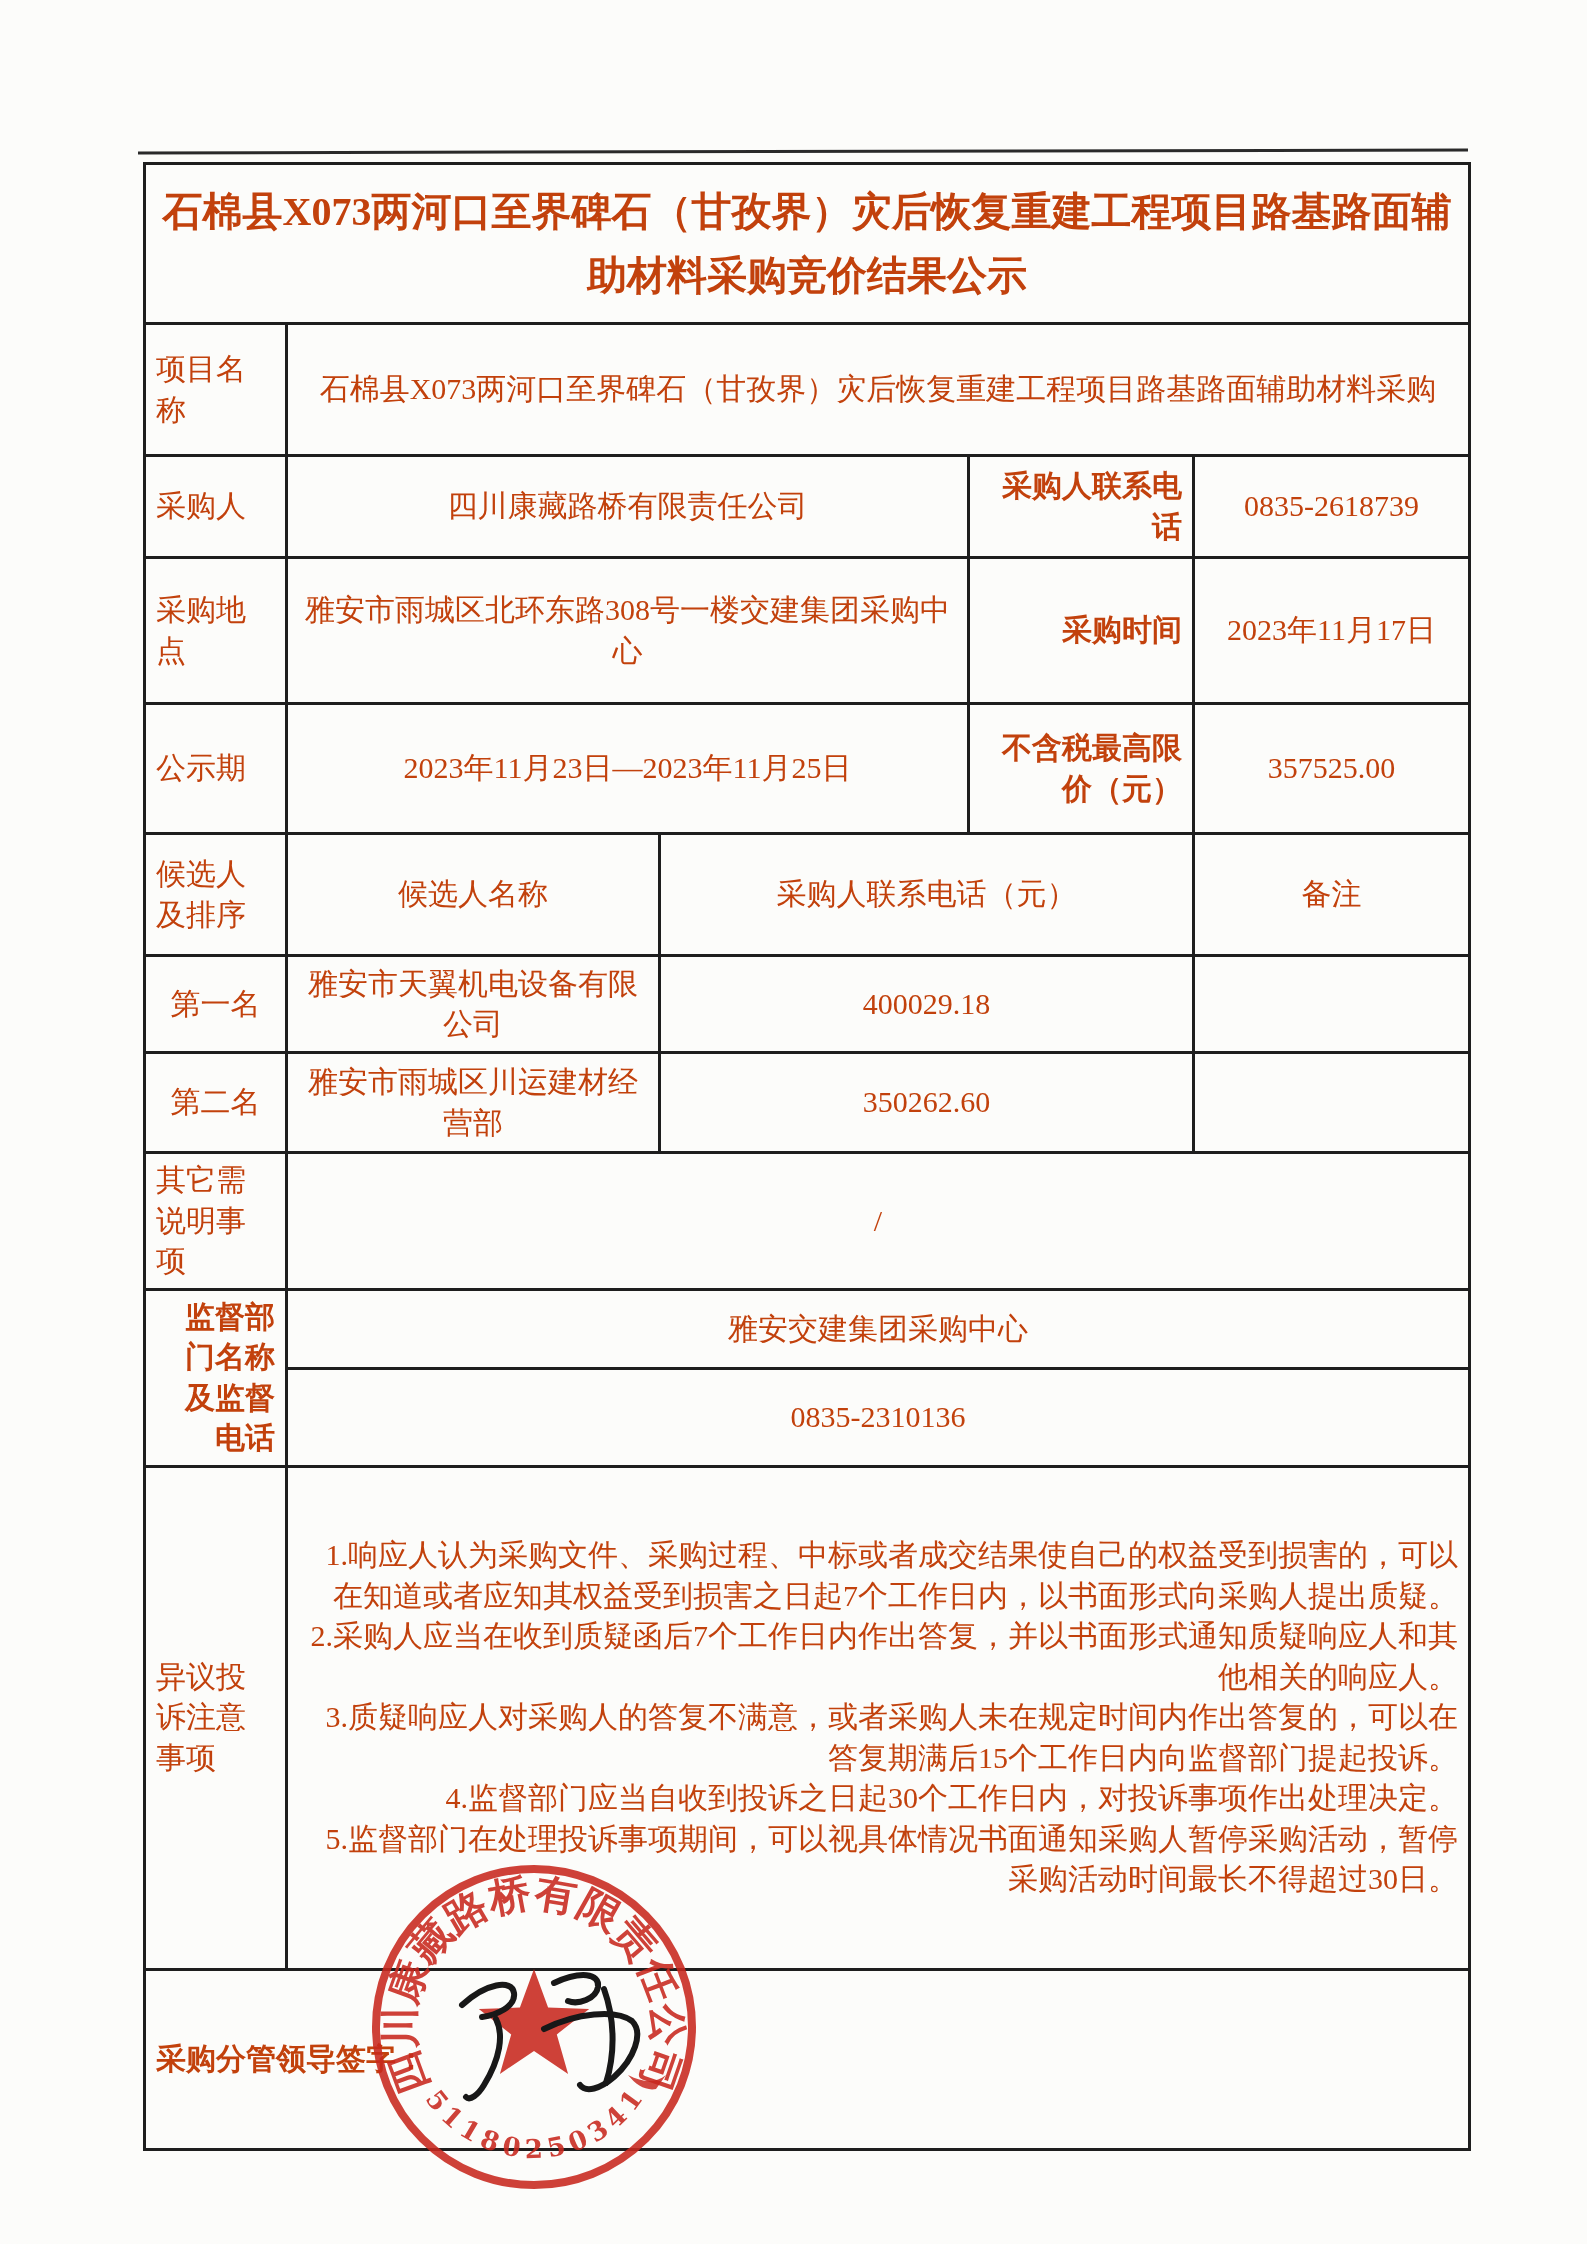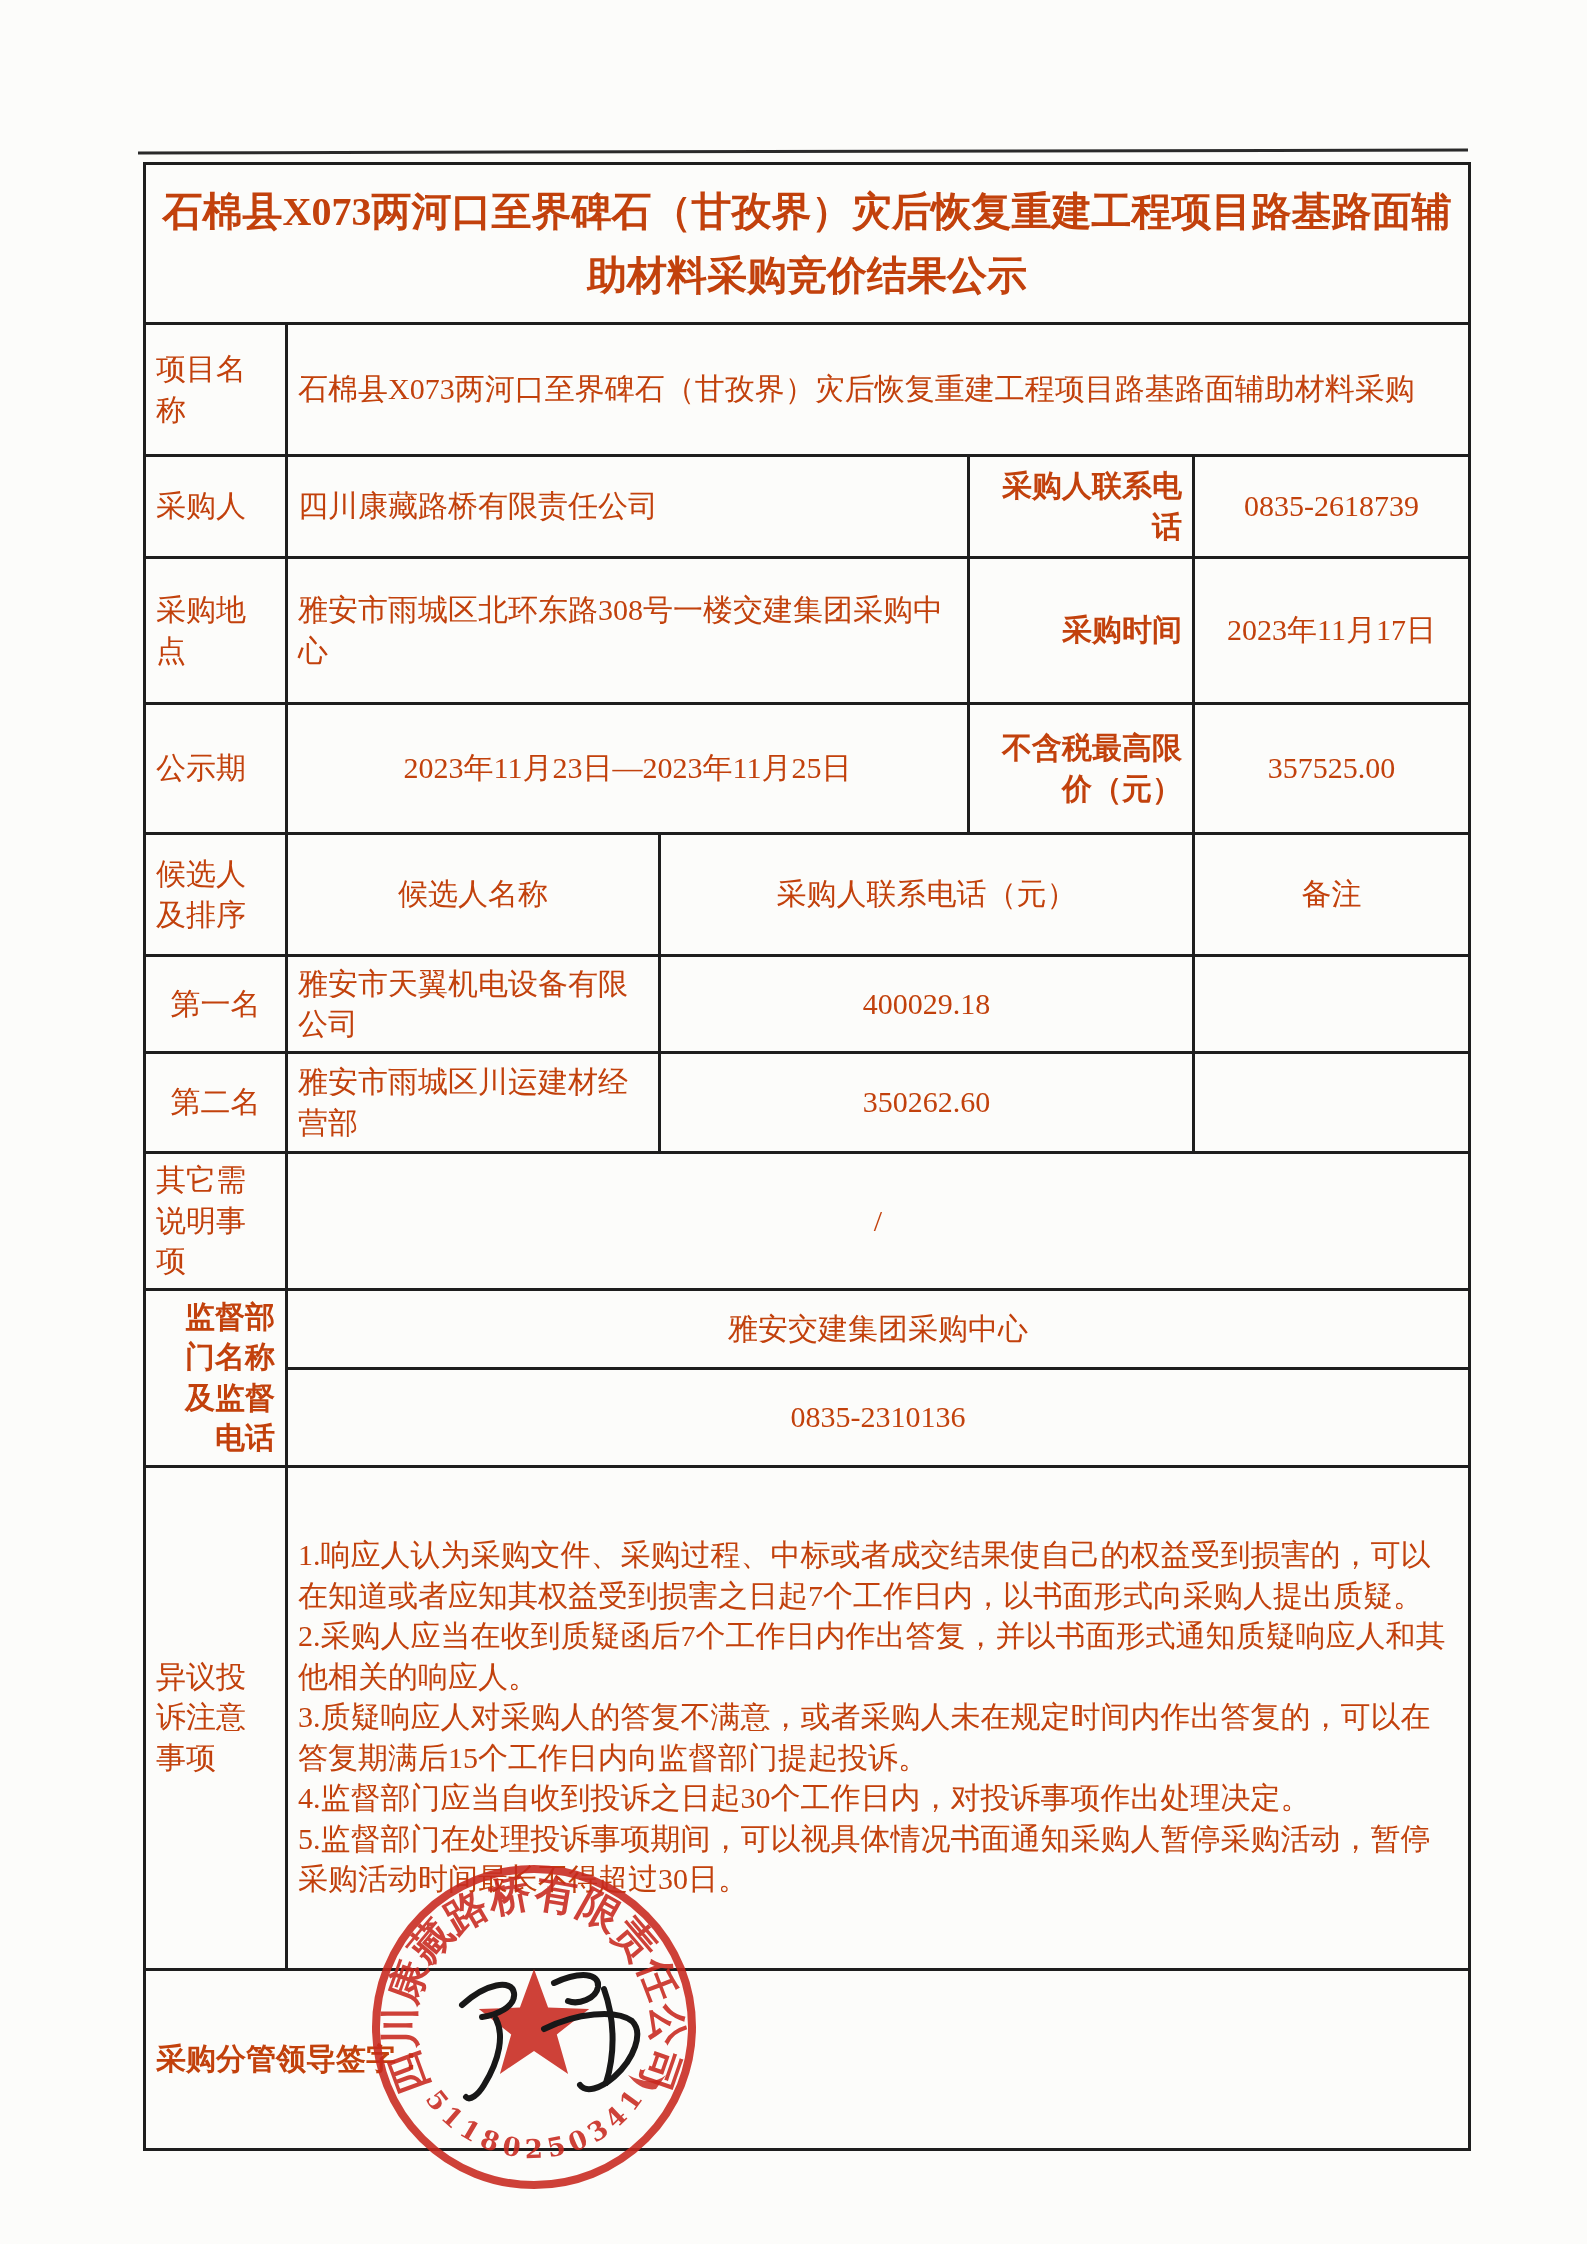--- a/index.html
+++ b/index.html
@@ -57,24 +57,24 @@
 
   .title-cell {
     text-align: center;
     font-weight: bold;
     font-size: 40px;
     line-height: 1.6;
     padding: 10px 28px;
   }
   .lab        { text-align: left;  padding-left: 12px; }
   .lab-center { text-align: right; font-weight: bold; }
-  .val-left   { text-align: left;  padding-left: 16px; }
+  .val-left   { text-align: center;  padding-left: 16px; }
   .val-center { text-align: center; }
   .objection-cell { vertical-align: middle; padding: 20px 16px 20px 14px; }
-  .objection-cell p { margin: 0; text-align: left; }
+  .objection-cell p { margin: 0; text-align: right; }
   .sig-cell { text-align: left; padding-left: 12px; vertical-align: middle; font-weight: bold; }
 
   .stamp-wrap {
     position: absolute;
     left: 344px; top: 1837px;
     width: 380px; height: 380px;
     pointer-events: none;
   }
 </style>
 </head>

